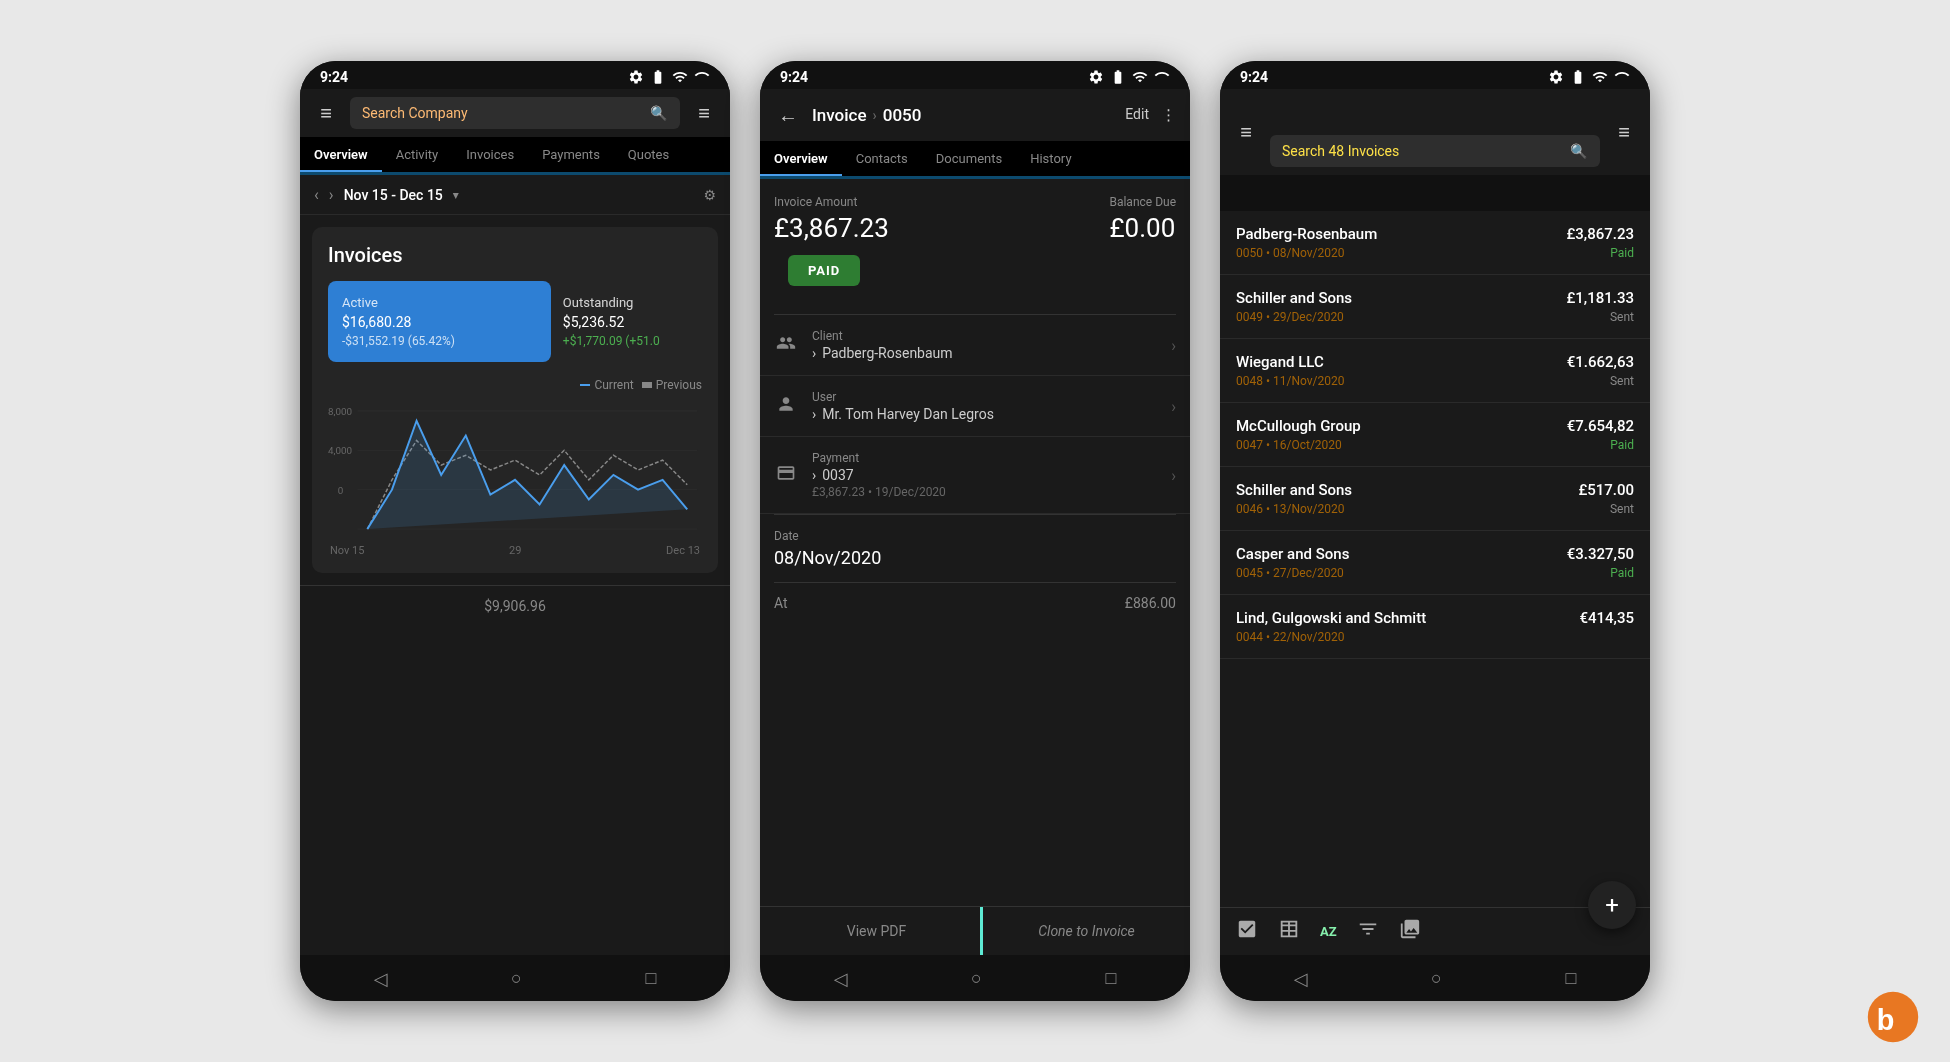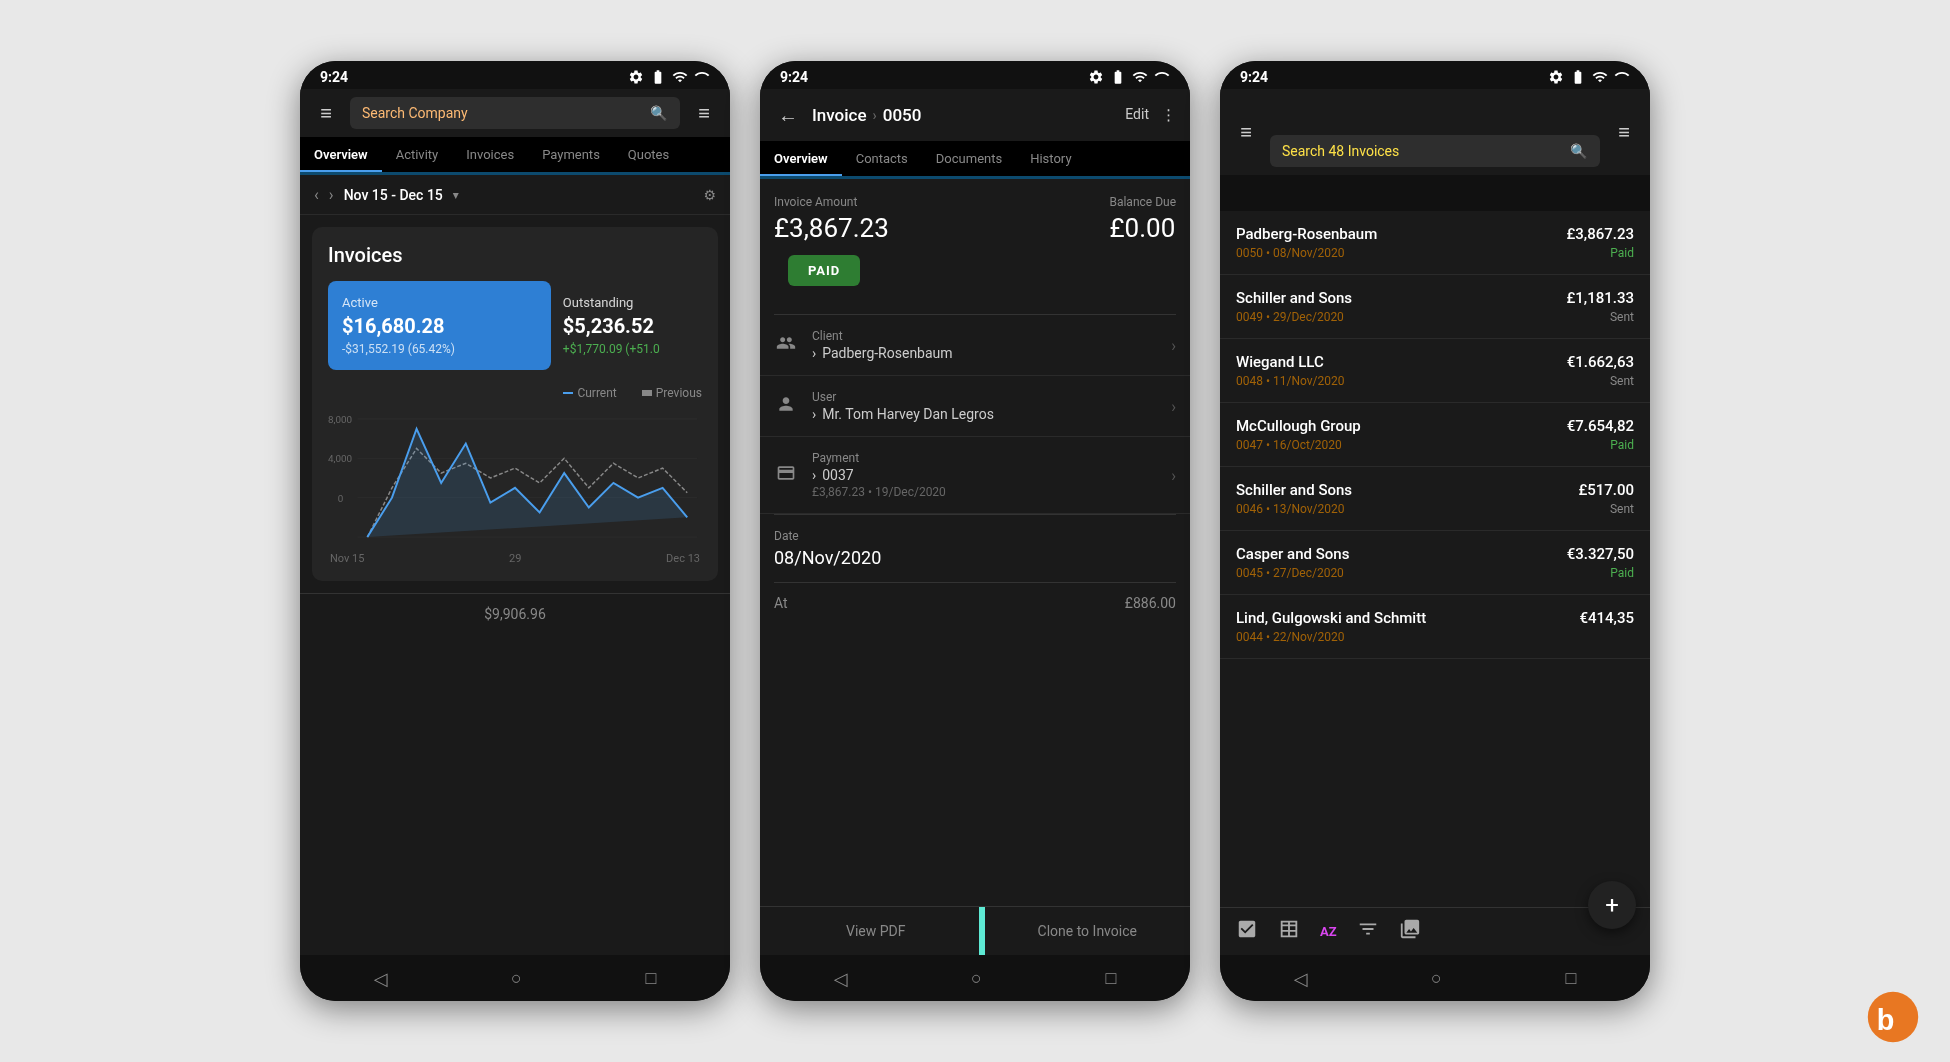--- a/index.html
+++ b/index.html
@@ -148,27 +148,27 @@
 
     .stats-row { display: flex; gap: 12px; margin-bottom: 16px; }
     .stat-box-blue {
       background: #2e7fd4;
       border-radius: 8px;
       padding: 14px;
       flex: 1.4;
     }
     .stat-box-plain { flex: 1; padding: 14px 0; }
     .stat-label { color: rgba(255,255,255,0.8); font-size: 13px; margin-bottom: 4px; }
-    .stat-value { color: #fff; font-size: 20px; font-weight: 700; }
+    .stat-value { color: #fff; font-size: 14px; font-weight: 400; }
     .stat-sub { color: rgba(255,255,255,0.75); font-size: 12px; margin-top: 4px; }
     .stat-sub-green { color: #4caf50; font-size: 12px; margin-top: 4px; }
 
     
     .chart-legend {
-      display: flex; gap: 25px; margin-bottom: 8px;
+      display: flex; gap: 8px; margin-bottom: 8px;
       font-size: 12px; color: #888;
       justify-content: flex-end;
     }
     .legend-item { display: flex; align-items: center; gap: 4px; }
     .legend-dot-blue { width: 10px; height: 2px; background: #4a9eed; }
     .legend-dot-gray { width: 10px; height: 2px; background: #888; border-style: dashed; }
 
     .chart-area { position: relative; height: 140px; }
     .chart-area svg { width: 100%; height: 100%; }
 
@@ -271,21 +271,21 @@
     }
     .action-btn {
       flex: 1;
       padding: 16px;
       color: #888;
       font-size: 14px;
       text-align: center;
       cursor: pointer;
       background: #1a1a1a;
     }
-    .action-btn + .action-btn { border-left: 6px solid #5eead4; }
+    .action-btn + .action-btn { border-left: 3px solid #5eead4; font-style: italic; }
 
     
     .search-top-bar {
       background: #1a1a1a;
       padding: 8px 12px;
       display: flex;
       align-items: center;
       gap: 10px;
       flex-shrink: 0;
     }
@@ -743,21 +743,21 @@
         <span class="toolbar-icon">
           <svg width="22" height="22" viewBox="0 0 24 24" fill="#aaa">
               <path d="M19 3H5c-1.1 0-2 .9-2 2v14c0 1.1.9 2 2 2h14c1.1 0 2-.9 2-2V5c0-1.1-.9-2-2-2zm-9 14l-5-5 1.41-1.41L10 14.17l7.59-7.59L19 8l-9 9z"></path>
             </svg>
         </span>
         <span class="toolbar-icon">
           <svg width="22" height="22" viewBox="0 0 24 24" fill="#aaa">
               <path d="M3 3v18h18V3H3zm8 16H5v-4h6v4zm0-6H5v-4h6v4zm0-6H5V5h6v2zm8 12h-6v-4h6v4zm0-6h-6v-4h6v4zm0-6h-6V5h6v2z"></path>
             </svg>
         </span>
-        <span class="toolbar-icon" style="font-size: 13px; font-weight: 700; color: #d946ef;">AZ</span>
+        <span class="toolbar-icon" style="font-size: 13px; font-weight: 700; color: #86efac;">AZ</span>
         <span class="toolbar-icon">
           <svg width="22" height="22" viewBox="0 0 24 24" fill="#aaa">
               <path d="M10 18h4v-2h-4v2zM3 6v2h18V6H3zm3 7h12v-2H6v2z"></path>
             </svg>
         </span>
         <span class="toolbar-icon">
           <svg width="22" height="22" viewBox="0 0 24 24" fill="#aaa">
               <path d="M22 16V4c0-1.1-.9-2-2-2H8c-1.1 0-2 .9-2 2v12c0 1.1.9 2 2 2h12c1.1 0 2-.9 2-2zm-11-4l2.03 2.71L16 11l4 5H8l3-4zM2 6v14c0 1.1.9 2 2 2h14v-2H4V6H2z"></path>
             </svg>
         </span>

